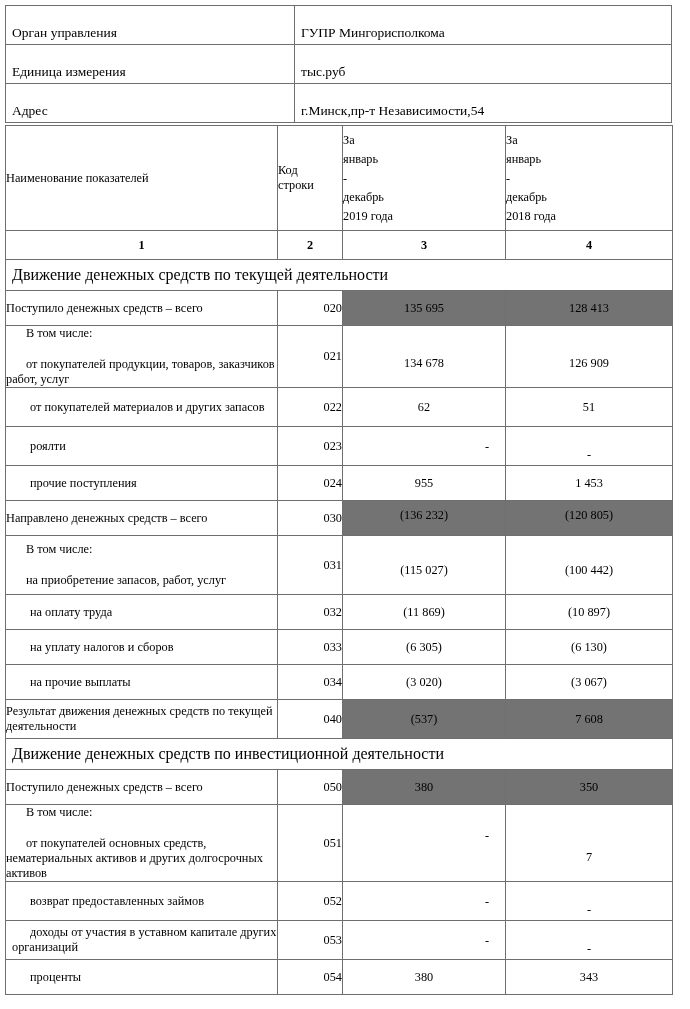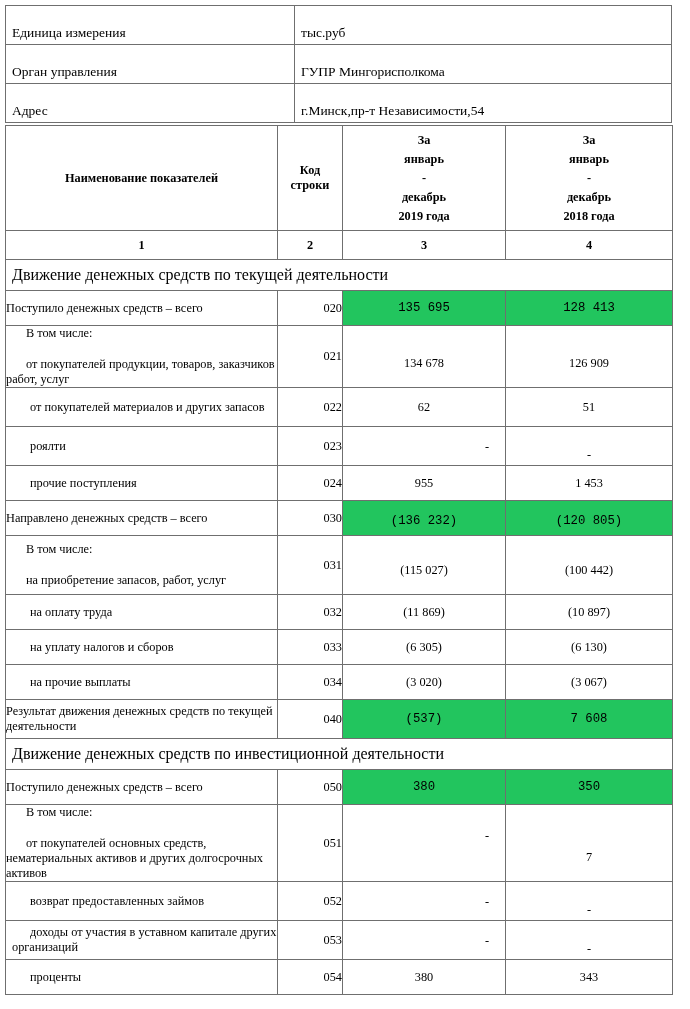--- a/index.html
+++ b/index.html
@@ -53,22 +53,22 @@
   }
 
   
   col.c-name { width: 272px; }
   col.c-code { width: 65px; }
   col.c-v1   { width: 163px; }
   col.c-v2   { width: 167px; }
 
   
   .hdr-name, .hdr-code, .hdr-per {
-    text-align: center;
-    font-weight: bold;
+    text-align: left;
+    font-weight: normal;
     height: 104px;
     padding: 2px 4px;
     margin-left: 16px;
   }
   .hdr-per .pl {
     display: block;
     margin: 4px 0;
   }
   .hdr-per .pl.dash { margin: 2px 0; }
 
@@ -109,51 +109,51 @@
   }
 
   .code {
     text-align: right;
     vertical-align: middle;
   }
   .val {
     text-align: center;
     vertical-align: middle;
   }
-  .val.hl { background: #22c55e; font-family: Liberation Mono, monospace; }
+  .val.hl { background: #737373; }
   .val.bot { vertical-align: bottom; padding-bottom: 16px; }
   .val.dash-right {
     text-align: right;
     padding-right: 16px;
     vertical-align: middle;
   }
   .val.dash-center-bot {
     text-align: center;
     vertical-align: bottom;
     padding-bottom: 3px;
   }
-  .val.mid-low { vertical-align: bottom; padding-bottom: 6px; }
+  .val.mid-low { vertical-align: bottom; padding-bottom: 12px; }
 
   .h-sm { height: 34px; }
   .h-md { height: 38px; }
   .h-lg { height: 58px; }
   .h-xl = { height: 76px; }
 </style>
 </head>
 <body>
 
 <table class="info-table">
   <tbody>
     <tr>
+      <td class="label">Орган управления</td>
+      <td>ГУПР Мингорисполкома</td>
+    </tr>
+    <tr>
       <td class="label">Единица измерения</td>
       <td>тыс.руб</td>
-    </tr>
-    <tr>
-      <td class="label">Орган управления</td>
-      <td>ГУПР Мингорисполкома</td>
     </tr>
     <tr>
       <td class="label">Адрес</td>
       <td>г.Минск,пр-т Независимости,54</td>
     </tr>
   </tbody>
 </table>
 
 <table class="main-table">
   <colgroup>

